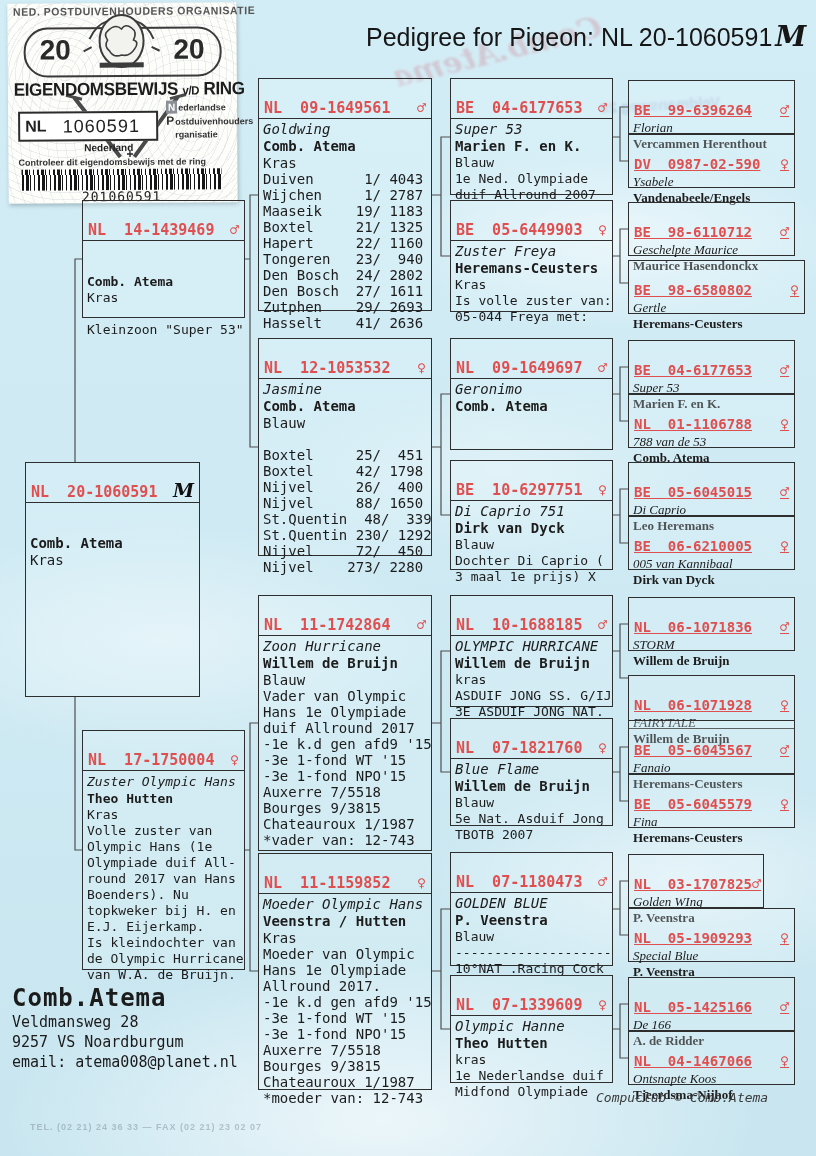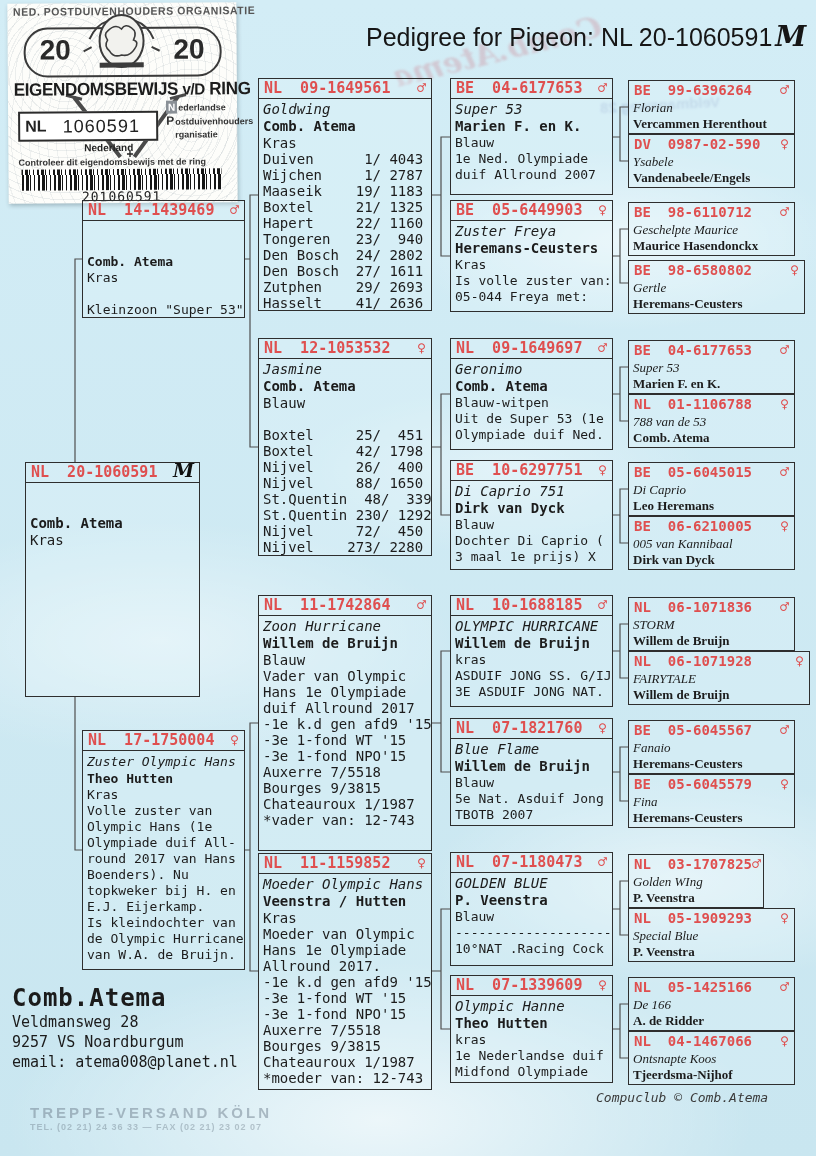--- a/index.html
+++ b/index.html
@@ -11,52 +11,52 @@
       radial-gradient(ellipse 360px 150px at 680px 880px, rgba(255,255,255,.5), transparent 70%),
       radial-gradient(ellipse 520px 220px at 380px 1120px, rgba(255,255,255,.65), transparent 72%),
       radial-gradient(ellipse 300px 120px at 500px 470px, rgba(255,255,255,.35), transparent 70%),
       linear-gradient(#d3edf6,#c9e6f0);
   }
   
   .title{position:absolute;left:366px;top:20px;font:25px "Liberation Sans",sans-serif;color:#161616;white-space:nowrap;}
   .title .mark{font:italic 700 28px "DejaVu Serif",serif;margin-left:3px;}
   
   .pbox{position:absolute;box-sizing:border-box;border:1px solid #2e2e2e;background:rgba(231,246,251,.25);
-        color:#1c1c1c;padding:0 4px;font-family:"DejaVu Sans Mono",monospace;}
+        color:#1c1c1c;padding:20px 4px;font-family:"DejaVu Sans Mono",monospace;}
   .ph{display:flex;justify-content:space-between;align-items:baseline;color:#df4f4f;font-weight:bold;
       font-size:15px;line-height:18px;border-bottom:1px solid #2e2e2e;margin:0 -4px 2px;padding:0 5px 1px;}
   .pr{white-space:pre;letter-spacing:0;}
   .px{font-size:15px;}
   .px.hand{color:#101010;font:italic 700 19px "DejaVu Serif",serif;line-height:14px;}
   .pn{font-style:italic;font-size:14px;line-height:17px;min-height:17px;white-space:pre;}
   .pb{font-weight:bold;font-size:14px;line-height:17px;min-height:17px;white-space:pre;}
   .pd{margin:0;font:14px/16px "DejaVu Sans Mono",monospace;white-space:pre;color:#1c1c1c;}
   .g2 .pn,.g2 .pb{font-size:13px;}
   .g2 .pd,.g4 .pd{font-size:13px;}
   .gap .pn{min-height:30px;}
-  .sm .ph{border-bottom:none;margin-bottom:0;font-size:14px;}
+  .sm .ph{border-bottom:none;margin-bottom:0;font-size:14px;text-decoration:underline;}
   .sm .pn,.sm .pb{font-size:13px;line-height:16px;min-height:16px;font-family:Liberation Serif, serif;}
   
   #wires{position:absolute;left:0;top:0;pointer-events:none;}
   
   .stamp{position:absolute;left:8px;top:3px;width:229px;height:200px;background:
       repeating-radial-gradient(circle at 25% 35%, rgba(140,155,165,.16) 0 1px, transparent 1px 7px),
       repeating-radial-gradient(circle at 80% 65%, rgba(140,155,165,.13) 0 1px, transparent 1px 9px),
       #fdfdfa;
       box-shadow:1px 2px 4px rgba(40,60,70,.3);transform:rotate(-.4deg);color:#222;}
   .st-org{position:absolute;left:0;top:2px;width:100%;text-align:center;font:700 11px "Liberation Sans",sans-serif;
       letter-spacing:.6px;color:#555;transform:scaleX(.95);white-space:nowrap;}
   .st-oval{position:absolute;left:16px;top:24px;width:194px;height:46px;border:2.5px solid #3a3a3a;border-radius:24px;}
   .st-year{position:absolute;top:31px;font:800 28px "Liberation Sans",sans-serif;color:#2a2a2a;}
   .st-year.l{left:32px;} .st-year.r{right:32px;}
   .st-crest{position:absolute;left:72px;top:10px;}
   .st-ribbon{position:absolute;left:0;top:0;}
   .st-title{position:absolute;left:0;top:76px;width:100%;text-align:center;font:900 18px "Liberation Sans",sans-serif;
       letter-spacing:-.4px;color:#1d1d1d;transform:scaleX(.95);white-space:nowrap;}
-  .st-title .vd{font-size:16px;}
+  .st-title .vd{font-size:12px;}
   .st-ringbox{position:absolute;left:10px;top:108px;width:136px;height:26px;border:2px solid #2c2c2c;background:#fff;
       display:flex;align-items:center;}
   .st-cc{font:700 16px "Liberation Sans",sans-serif;padding-left:5px;}
   .st-rn{flex:1;text-align:center;font:400 18px "Liberation Sans",sans-serif;letter-spacing:1px;}
   .st-nl{position:absolute;left:56px;top:139px;font:700 10px "Liberation Sans",sans-serif;padding-left:20px;}
   .st-plus{position:absolute;left:118px;top:144px;font:700 12px "Liberation Sans",sans-serif;}
   .st-col{position:absolute;left:158px;top:98px;font:700 9px "Liberation Sans",sans-serif;line-height:13px;color:#333;}
   .nblk{display:inline-block;background:#8a9096;color:#fff;padding:0 2px;margin-right:1px;font-size:10px;}
   .pblk{font-size:12px;margin-right:1px;}
   .oline{padding-left:9px;display:block;}
@@ -278,23 +278,20 @@
 Is volle zuster van:
 05-044 Freya met:</pre>
   </div>
   <div class="pbox g4" style="left:450px;top:338px;width:163px;height:112px">
     <div class="ph">
         <span class="pr">NL  09-1649697</span>
         <span class="px">♂</span>
       </div>
     <div class="pn">Geronimo</div>
     <div class="pb">Comb. Atema</div>
-    <pre class="pd">Blauw-witpen
-Uit de Super 53 (1e
-Olympiade duif Ned.</pre>
   </div>
   <div class="pbox g4" style="left:450px;top:460px;width:163px;height:110px">
     <div class="ph">
         <span class="pr">BE  10-6297751</span>
         <span class="px">♀</span>
       </div>
     <div class="pn">Di Caprio 751</div>
     <div class="pb">Dirk van Dyck</div>
     <pre class="pd">Blauw
 Dochter Di Caprio (
@@ -410,21 +407,21 @@
     <div class="pb">Dirk van Dyck</div>
   </div>
   <div class="pbox sm" style="left:628px;top:597px;width:167px;height:54px">
     <div class="ph">
         <span class="pr">NL  06-1071836</span>
         <span class="px">♂</span>
       </div>
     <div class="pn">STORM</div>
     <div class="pb">Willem de Bruijn</div>
   </div>
-  <div class="pbox sm" style="left:628px;top:651px;width:182px;height:54px">
+  <div class="pbox sm" style="left:628px;top:675px;width:167px;height:54px">
     <div class="ph">
         <span class="pr">NL  06-1071928</span>
         <span class="px">♀</span>
       </div>
     <div class="pn">FAIRYTALE</div>
     <div class="pb">Willem de Bruijn</div>
   </div>
   <div class="pbox sm" style="left:628px;top:720px;width:167px;height:54px">
     <div class="ph">
         <span class="pr">BE  05-6045567</span>
@@ -474,18 +471,17 @@
     <div class="pb">Tjeerdsma-Nijhof</div>
   </div>
 
   <div class="owner">
     <div class="oname">Comb.Atema</div>
     <div class="oline2">Veldmansweg 28</div>
     <div class="oline2">9257 VS  Noardburgum</div>
     <div class="oline2">email: atema008@planet.nl</div>
   </div>
 
-  <div class="wm1">TREPPE-VERSAND KÖLN</div>
   <div class="wm2">TEL. (02 21) 24 36 33 — FAX (02 21) 23 02 07</div>
 
   <div class="credit">Compuclub © Comb.Atema</div>
 
 </div>
 
 </body></html>

